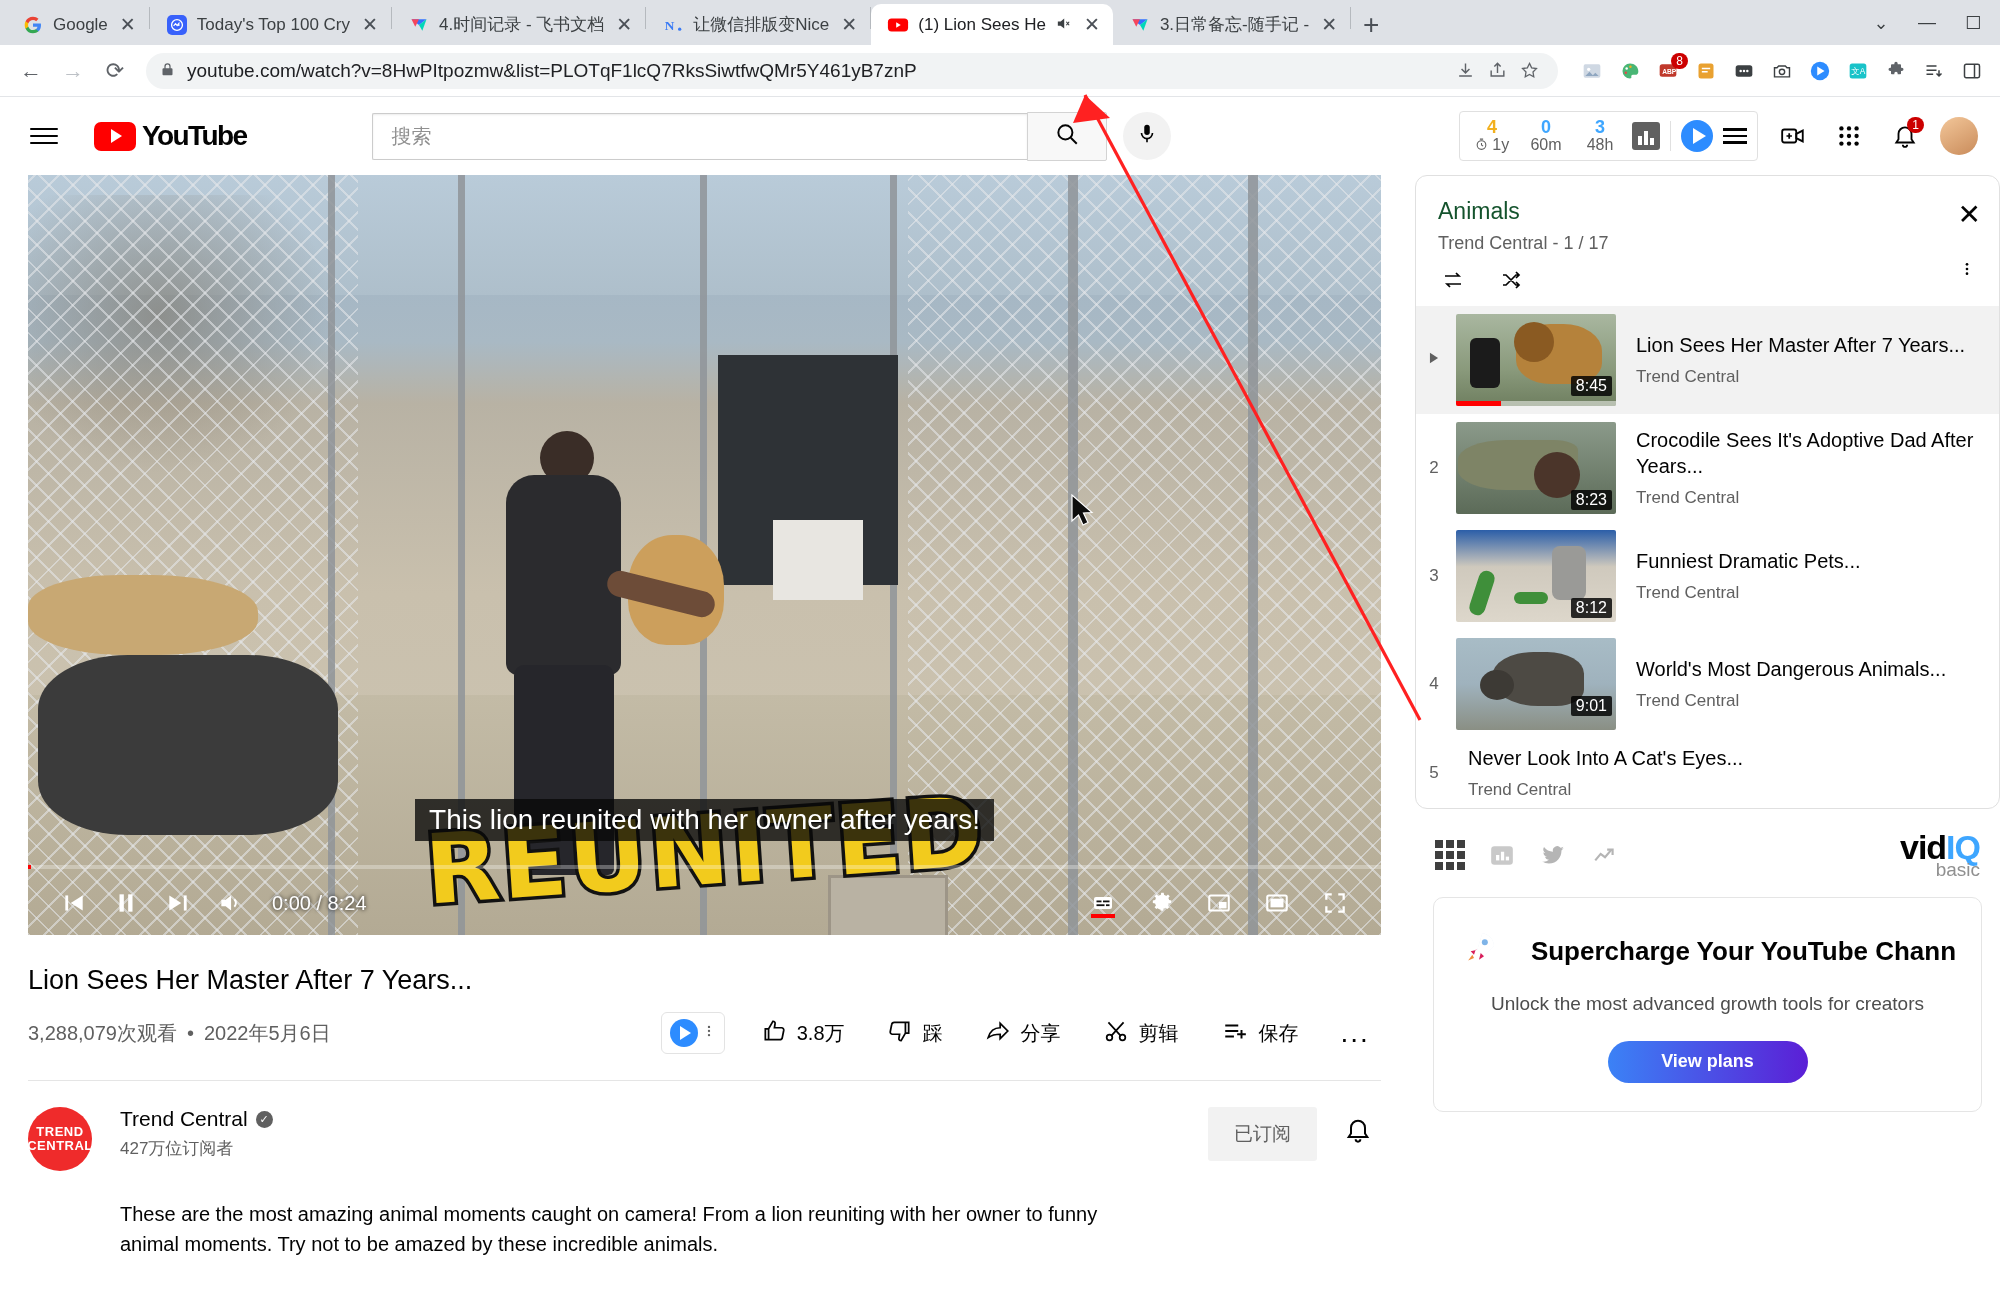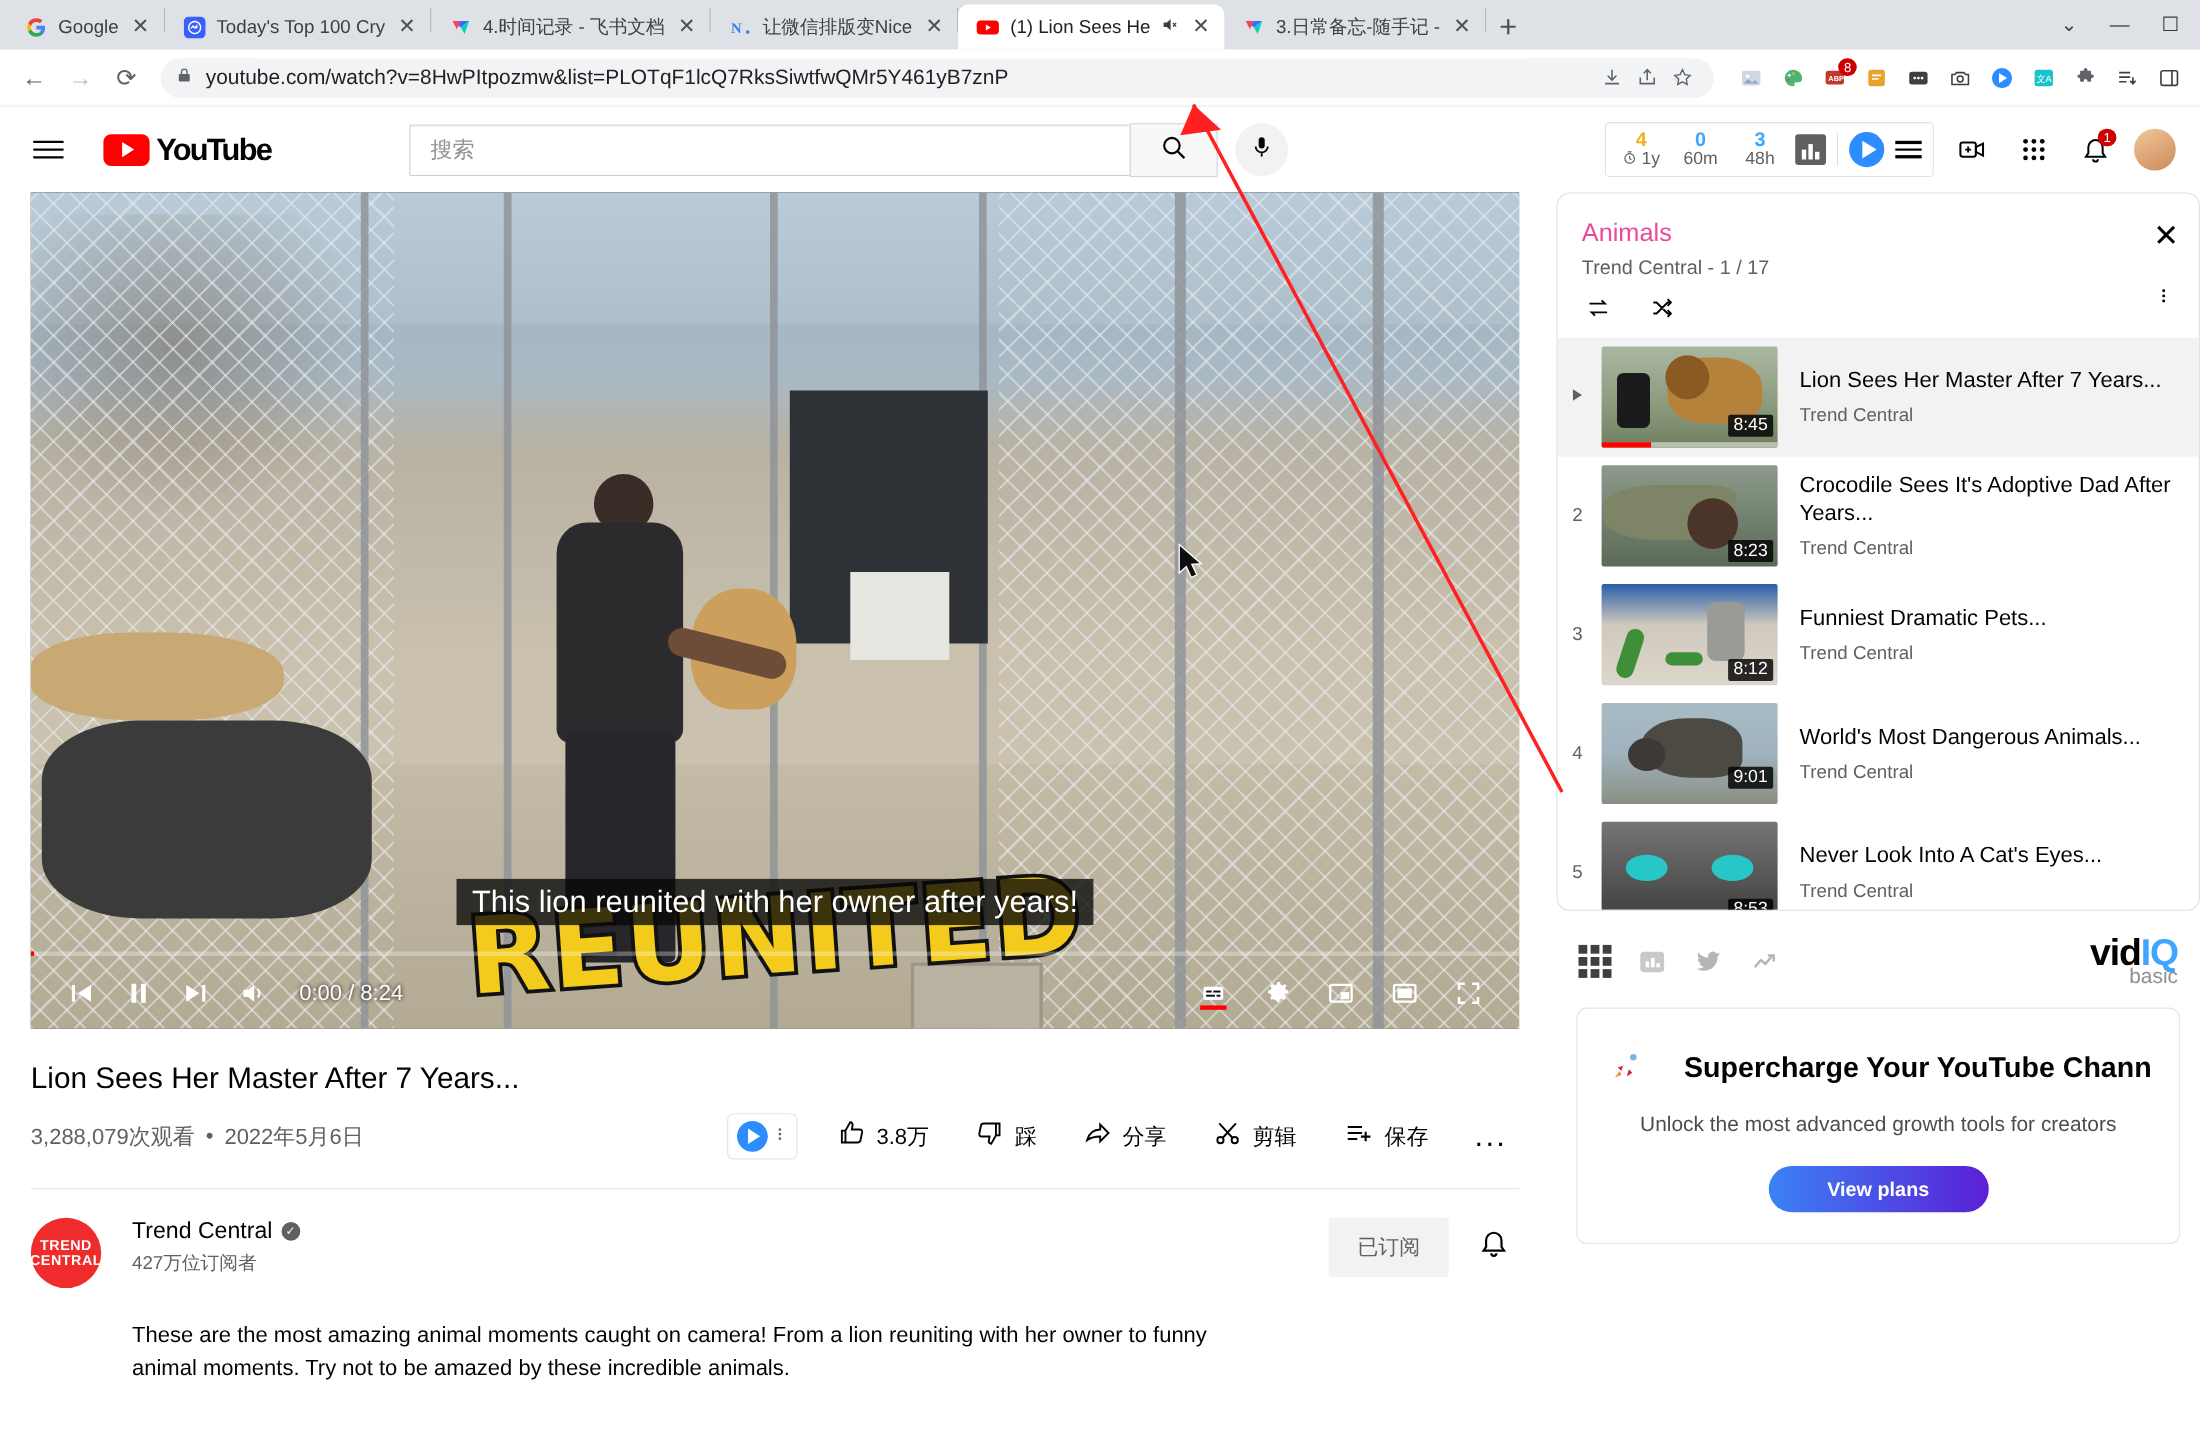--- a/index.html
+++ b/index.html
@@ -133,21 +133,21 @@
   .verified { width: 17px; height: 17px; border-radius: 50%; background: #606060; color: #fff; font-size: 11px; display:flex; align-items:center; justify-content:center; }
   .ch-subs { font-size: 17px; color: #606060; margin-top: 6px; }
   .subscribed { margin-left: auto; background: #f2f2f2; color: #606060; font-size: 19px; padding: 14px 26px; border-radius: 3px; }
   .bell { margin-left: 18px; width: 46px; height: 46px; display:flex; align-items:center; justify-content:center; }
   .desc { margin: 28px 0 0 92px; font-size: 20px; color: #030303; line-height: 1.5; width: 1000px; }
 
   
   .right-col { width: 585px; padding-left: 0; }
   .playlist-panel { border: 1px solid #e0e0e0; border-radius: 12px; margin: 0 0 0 0; width: 585px; background: #fff; overflow: hidden; }
   .pl-head { padding: 22px 22px 0 22px; position: relative; }
-  .pl-title { font-size: 23px; font-weight: 500; color: #ec4899; }
+  .pl-title { font-size: 23px; font-weight: 500; color: #14532d; }
   .pl-sub { font-size: 18px; color: #606060; margin-top: 8px; }
   .pl-ctrls { display: flex; gap: 28px; margin-top: 14px; padding-bottom: 10px; }
   .pl-close { position: absolute; right: 18px; top: 22px; font-size: 28px; color: #030303; font-weight: 300; }
   .pl-more { position: absolute; right: 24px; top: 80px; font-size: 24px; color: #030303; letter-spacing: 0; }
   .pl-items { max-height: 520px; overflow: hidden; }
   .pl-item { display: flex; align-items: center; padding: 8px 10px 8px 4px; gap: 8px; }
   .pl-item.current { background: #f2f2f2; }
   .pl-idx { width: 28px; text-align: center; font-size: 17px; color: #606060; flex: none; }
   .pl-thumb { width: 160px; height: 92px; flex: none; position: relative; overflow: hidden; border-radius: 2px; background: #999; }
   .pl-dur { position: absolute; right: 4px; bottom: 10px; background: rgba(0,0,0,.82); color: #fff; font-size: 16px; padding: 1px 5px; border-radius: 2px; font-weight: 500; }
@@ -763,25 +763,20 @@
             <span class="pl-dur" style="bottom:14px">9:01</span>
           </div>
           <div class="pl-text">
             <div class="pl-name">World's Most Dangerous Animals...</div>
             <div class="pl-chan">Trend Central</div>
           </div>
         </div>
 
         <div class="pl-item">
           <div class="pl-idx">5</div>
-          <div class="pl-thumb" style="background:linear-gradient(180deg,#757575,#3d3d3d);">
-            <div style="position:absolute;left:22px;top:30px;width:38px;height:24px;background:#27c7c7;border-radius:50%;"></div>
-            <div style="position:absolute;left:100px;top:30px;width:38px;height:24px;background:#27c7c7;border-radius:50%;"></div>
-            <span class="pl-dur" style="bottom:2px">8:53</span>
-          </div>
           <div class="pl-text">
             <div class="pl-name">Never Look Into A Cat's Eyes...</div>
             <div class="pl-chan">Trend Central</div>
           </div>
         </div>
 
       </div>
     </div>
 
     <div class="vidiq-bar">

